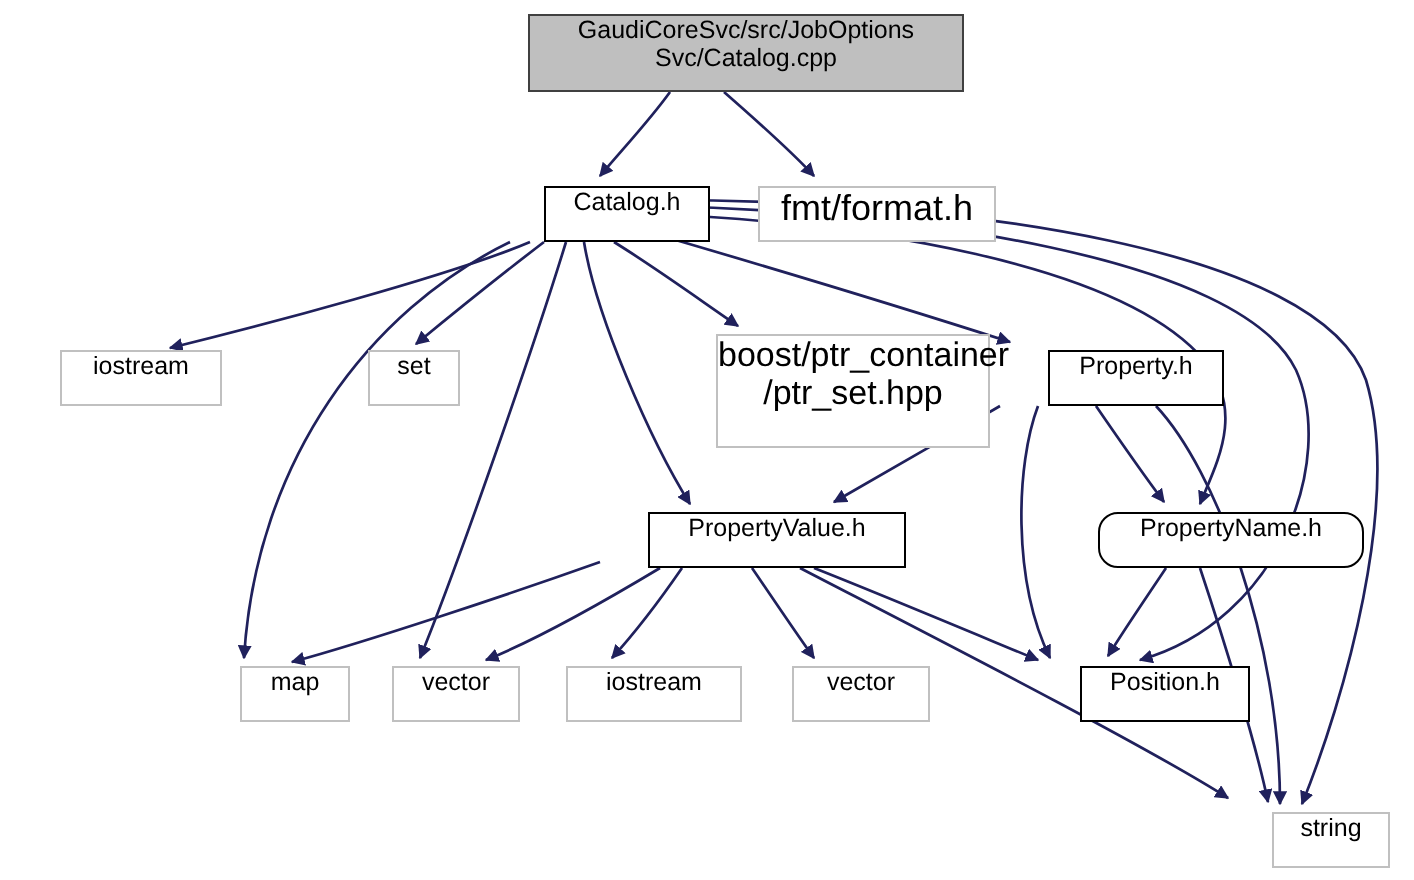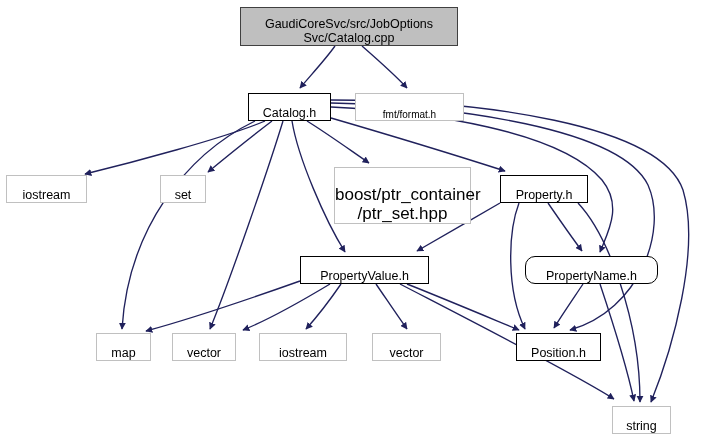--- a/index.html
+++ b/index.html
@@ -23,28 +23,29 @@
     position: absolute;
     left: 0;
     top: 0;
     width: 707px;
     height: 440px;
   }
   .node {
     position: absolute;
     box-sizing: border-box;
     display: flex;
-    align-items: flex-end;
+    align-items: flex-start;
     justify-content: center;
     text-align: center;
     line-height: 1.12;
     color: #000000;
     background: #ffffff;
     white-space: pre;
     z-index: 5;
+    margin-left: 24px;
   }
   .node.plain {
     border: 1px solid #c0c0c0;
   }
   .node.bold {
     border: 1.6px solid #000000;
   }
   .node.root {
     border: 1.6px solid #404040;
     background: #bfbfbf;
@@ -91,21 +92,21 @@
         <path d="M 376,284 C 387,300 399,318 407,329" fill="none" stroke="#20215c" stroke-width="1.35" marker-end="url(#arrowhead)"></path>
         <path d="M 407,284 C 440,297 490,318 519,330" fill="none" stroke="#20215c" stroke-width="1.35" marker-end="url(#arrowhead)"></path>
         <path d="M 400,284 C 450,310 570,371 614,399" fill="none" stroke="#20215c" stroke-width="1.35" marker-end="url(#arrowhead)"></path>
       </g>
   </svg>
 
   <div id="nodes-layer">
       <div class="node root" style="left: 240px; top: 7px; width: 218px; height: 39px; font-size: 12.5px;"><span class="node-label">GaudiCoreSvc/src/JobOptions
 Svc/Catalog.cpp</span></div>
       <div class="node bold" style="left: 248px; top: 93px; width: 83px; height: 28px; font-size: 12.5px;"><span class="node-label">Catalog.h</span></div>
-      <div class="node plain" style="left: 355px; top: 93px; width: 109px; height: 28px; font-size: 10px;"><span class="node-label">fmt/format.h</span></div>
+      <div class="node plain" style="left: 355px; top: 93px; width: 119px; height: 28px; font-size: 18px;"><span class="node-label">fmt/format.h</span></div>
       <div class="node plain" style="left: 6px; top: 175px; width: 81px; height: 28px; font-size: 12.5px;"><span class="node-label">iostream</span></div>
       <div class="node plain" style="left: 160px; top: 175px; width: 46px; height: 28px; font-size: 12.5px;"><span class="node-label">set</span></div>
       <div class="node plain" style="left: 334px; top: 167px; width: 137px; height: 57px; font-size: 17px;"><span class="node-label">boost/ptr_container
 /ptr_set.hpp</span></div>
       <div class="node bold" style="left: 500px; top: 175px; width: 88px; height: 28px; font-size: 12.5px;"><span class="node-label">Property.h</span></div>
       <div class="node bold" style="left: 300px; top: 256px; width: 129px; height: 28px; font-size: 12.5px;"><span class="node-label">PropertyValue.h</span></div>
       <div class="node bold" style="left: 525px; top: 256px; width: 133px; height: 28px; font-size: 12.5px; border-radius: 10px;"><span class="node-label">PropertyName.h</span></div>
       <div class="node plain" style="left: 96px; top: 333px; width: 55px; height: 28px; font-size: 12.5px;"><span class="node-label">map</span></div>
       <div class="node plain" style="left: 172px; top: 333px; width: 64px; height: 28px; font-size: 12.5px;"><span class="node-label">vector</span></div>
       <div class="node plain" style="left: 259px; top: 333px; width: 88px; height: 28px; font-size: 12.5px;"><span class="node-label">iostream</span></div>

